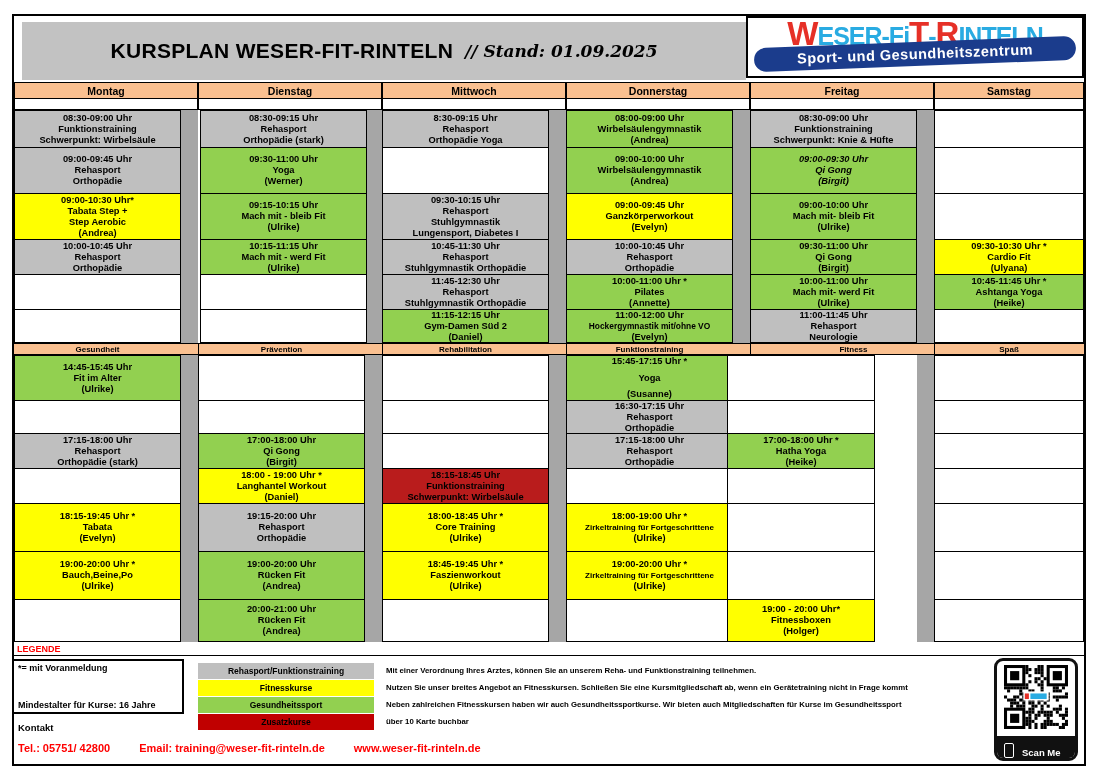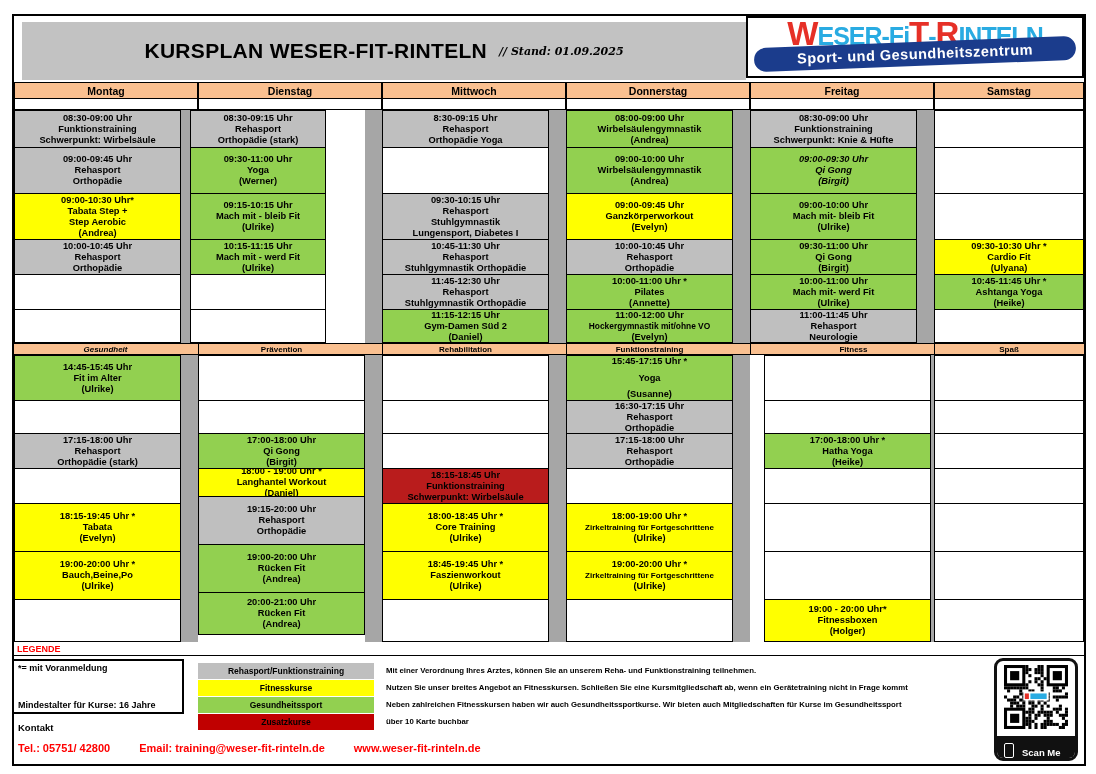--- a/index.html
+++ b/index.html
@@ -3,21 +3,21 @@
 <meta charset="utf-8">
 <style>
   *{box-sizing:border-box}
   html,body{margin:0;padding:0;background:#fff}
   .page{position:relative;width:1096px;height:774px;background:#fff;overflow:hidden;
         font-family:"Liberation Sans",sans-serif;color:#000}
   .sheet{position:absolute;left:12px;top:14px;width:1074px;height:752px;border:2px solid #000;background:#fff}
   .titleband{position:absolute;left:8px;top:6px;width:724px;height:58px;background:#c2c2c2;
              display:flex;align-items:center;justify-content:center}
   .title{font-size:21px;font-weight:bold;letter-spacing:.3px;white-space:nowrap}
-  .stand{font-size:11px;font-weight:bold;font-style:italic;font-family:"DejaVu Serif",serif;
+  .stand{font-size:17px;font-weight:bold;font-style:italic;font-family:"DejaVu Serif",serif;
          margin-left:12px;white-space:nowrap}
   .logobox{position:absolute;right:0;top:0;width:338px;height:62px;border:2px solid #000;background:#fff;
            display:flex;flex-direction:column;align-items:center;padding-top:3px;overflow:hidden}
   .logoline{font-weight:bold;font-size:25px;line-height:26px;letter-spacing:-1px;white-space:nowrap}
   .logoline .big{font-size:33px}
   .logobanner{margin-top:-7px;width:322px;height:24px;background:#1B3C8C;border-radius:12px/50%;
               transform:rotate(-2.2deg);display:flex;align-items:center;justify-content:center;
               color:#fff;font-weight:bold;font-size:14.5px;letter-spacing:.5px;z-index:2}
   .day-header{position:absolute;top:66px;height:17px;background:#FAC090;border:1px solid #000;
               display:flex;align-items:center;justify-content:center;font-weight:bold;font-size:10.5px}
@@ -68,21 +68,21 @@
     </div>
 
     <div class="logobox">
       <div class="logoline" id="logoline"><span class="big" style="color: rgb(230, 48, 39);">W</span><span style="color: rgb(41, 171, 226);">ESER-Fi</span><span class="big" style="color: rgb(230, 48, 39);">T</span><span style="color: rgb(41, 171, 226);">-</span><span class="big" style="color: rgb(230, 48, 39);">R</span><span style="color: rgb(41, 171, 226);">INTELN</span></div>
       <div class="logobanner">
         <span>Sport- und Gesundheitszentrum</span>
       </div>
     </div>
 
     <div class="catband" id="catband">
-        <div class="catlabel" style="left: 8px; width: 167px; font-style: italic;">Gesundheit</div>
+        <div class="catlabel" style="left: 0px; width: 167px;">Gesundheit</div>
         <div class="catdiv" style="left: 184px;"></div>
         <div class="catlabel" style="left: 184px; width: 167px;">Prävention</div>
         <div class="catdiv" style="left: 368px;"></div>
         <div class="catlabel" style="left: 368px; width: 167px;">Rehabilitation</div>
         <div class="catdiv" style="left: 552px;"></div>
         <div class="catlabel" style="left: 552px; width: 167px;">Funktionstraining</div>
         <div class="catdiv" style="left: 736px;"></div>
         <div class="catlabel" style="left: 736px; width: 167px; padding-left: 40px;">Fitness</div>
         <div class="catdiv" style="left: 920px;"></div>
         <div class="catlabel" style="left: 920px; width: 150px;">Spaß</div>
@@ -336,21 +336,21 @@
         <div class="cell" style="height: 48px; background: rgb(255, 255, 0);">
           <div class="cl">19:00-20:00 Uhr *</div>
           <div class="cl">Bauch,Beine,Po</div>
           <div class="cl">(Ulrike)</div>
         </div>
         <div class="cell" style="height: 42px; background: rgb(255, 255, 255);"></div>
       </div>
       <div class="day-header" style="left: 184px; width: 184px;">Dienstag</div>
       <div class="gap-cell" style="left: 184px; width: 184px;"></div>
       <div class="spacer" style="left: 351px; top: 94px; width: 17px; height: 532px;"></div>
-      <div class="stack" style="left: 176px; top: 94px; width: 136px;">
+      <div class="stack" style="left: 186px; top: 94px; width: 167px;">
         <div class="cell first" style="height: 38px; background: rgb(191, 191, 191);">
           <div class="cl">08:30-09:15 Uhr</div>
           <div class="cl">Rehasport</div>
           <div class="cl">Orthopädie (stark)</div>
         </div>
         <div class="cell" style="height: 46px; background: rgb(146, 208, 80);">
           <div class="cl">09:30-11:00 Uhr</div>
           <div class="cl">Yoga</div>
           <div class="cl">(Werner)</div>
         </div>
@@ -368,21 +368,21 @@
         <div class="cell" style="height: 33px; background: rgb(255, 255, 255);"></div>
       </div>
       <div class="stack" style="left: 184px; top: 339px; width: 167px;">
         <div class="cell first" style="height: 46px; background: rgb(255, 255, 255);"></div>
         <div class="cell" style="height: 33px; background: rgb(255, 255, 255);"></div>
         <div class="cell" style="height: 35px; background: rgb(146, 208, 80);">
           <div class="cl">17:00-18:00 Uhr</div>
           <div class="cl">Qi Gong</div>
           <div class="cl">(Birgit)</div>
         </div>
-        <div class="cell" style="height: 28px; background: rgb(255, 255, 0);">
+        <div class="cell" style="height: 35px; background: rgb(255, 255, 0);">
           <div class="cl">18:00 - 19:00 Uhr *</div>
           <div class="cl">Langhantel Workout</div>
           <div class="cl">(Daniel)</div>
         </div>
         <div class="cell" style="height: 48px; background: rgb(191, 191, 191);">
           <div class="cl">19:15-20:00 Uhr</div>
           <div class="cl">Rehasport</div>
           <div class="cl">Orthopädie</div>
         </div>
         <div class="cell" style="height: 48px; background: rgb(146, 208, 80);">
@@ -541,21 +541,21 @@
           <div class="cl">10:00-11:00 Uhr</div>
           <div class="cl">Mach mit- werd Fit</div>
           <div class="cl">(Ulrike)</div>
         </div>
         <div class="cell" style="height: 33px; background: rgb(191, 191, 191);">
           <div class="cl">11:00-11:45 Uhr</div>
           <div class="cl">Rehasport</div>
           <div class="cl">Neurologie</div>
         </div>
       </div>
-      <div class="stack" style="left: 750px; top: 339px; width: 167px;">
+      <div class="stack" style="left: 713px; top: 339px; width: 148px;">
         <div class="cell first" style="height: 46px; background: rgb(255, 255, 255);"></div>
         <div class="cell" style="height: 33px; background: rgb(255, 255, 255);"></div>
         <div class="cell" style="height: 35px; background: rgb(146, 208, 80);">
           <div class="cl">17:00-18:00 Uhr *</div>
           <div class="cl">Hatha Yoga</div>
           <div class="cl">(Heike)</div>
         </div>
         <div class="cell" style="height: 35px; background: rgb(255, 255, 255);"></div>
         <div class="cell" style="height: 48px; background: rgb(255, 255, 255);"></div>
         <div class="cell" style="height: 48px; background: rgb(255, 255, 255);"></div>

